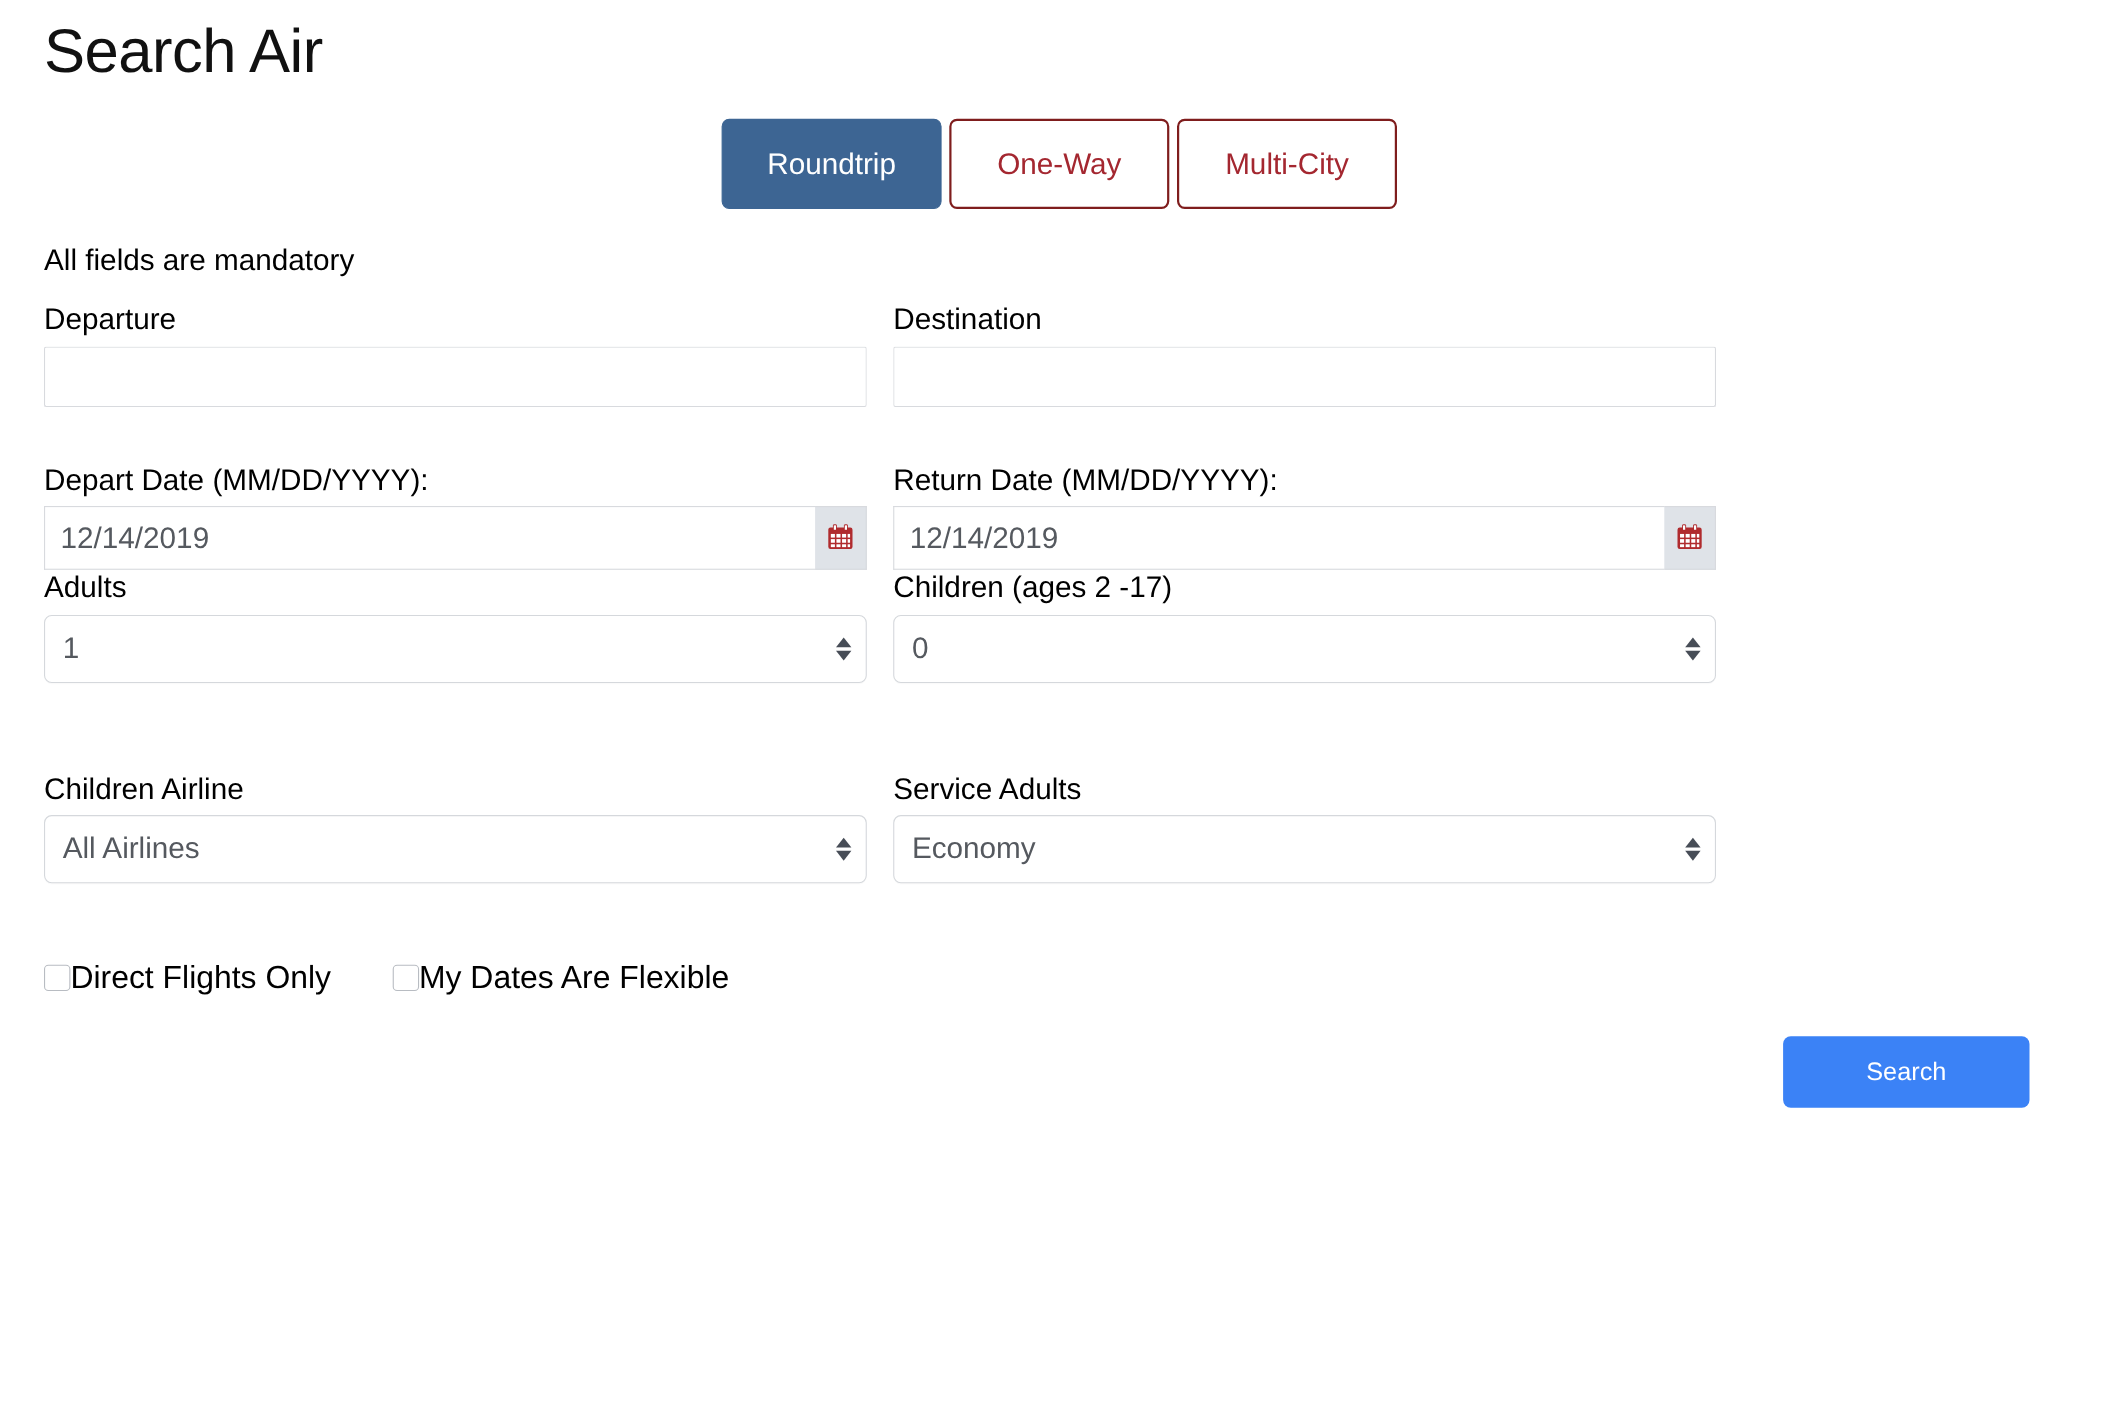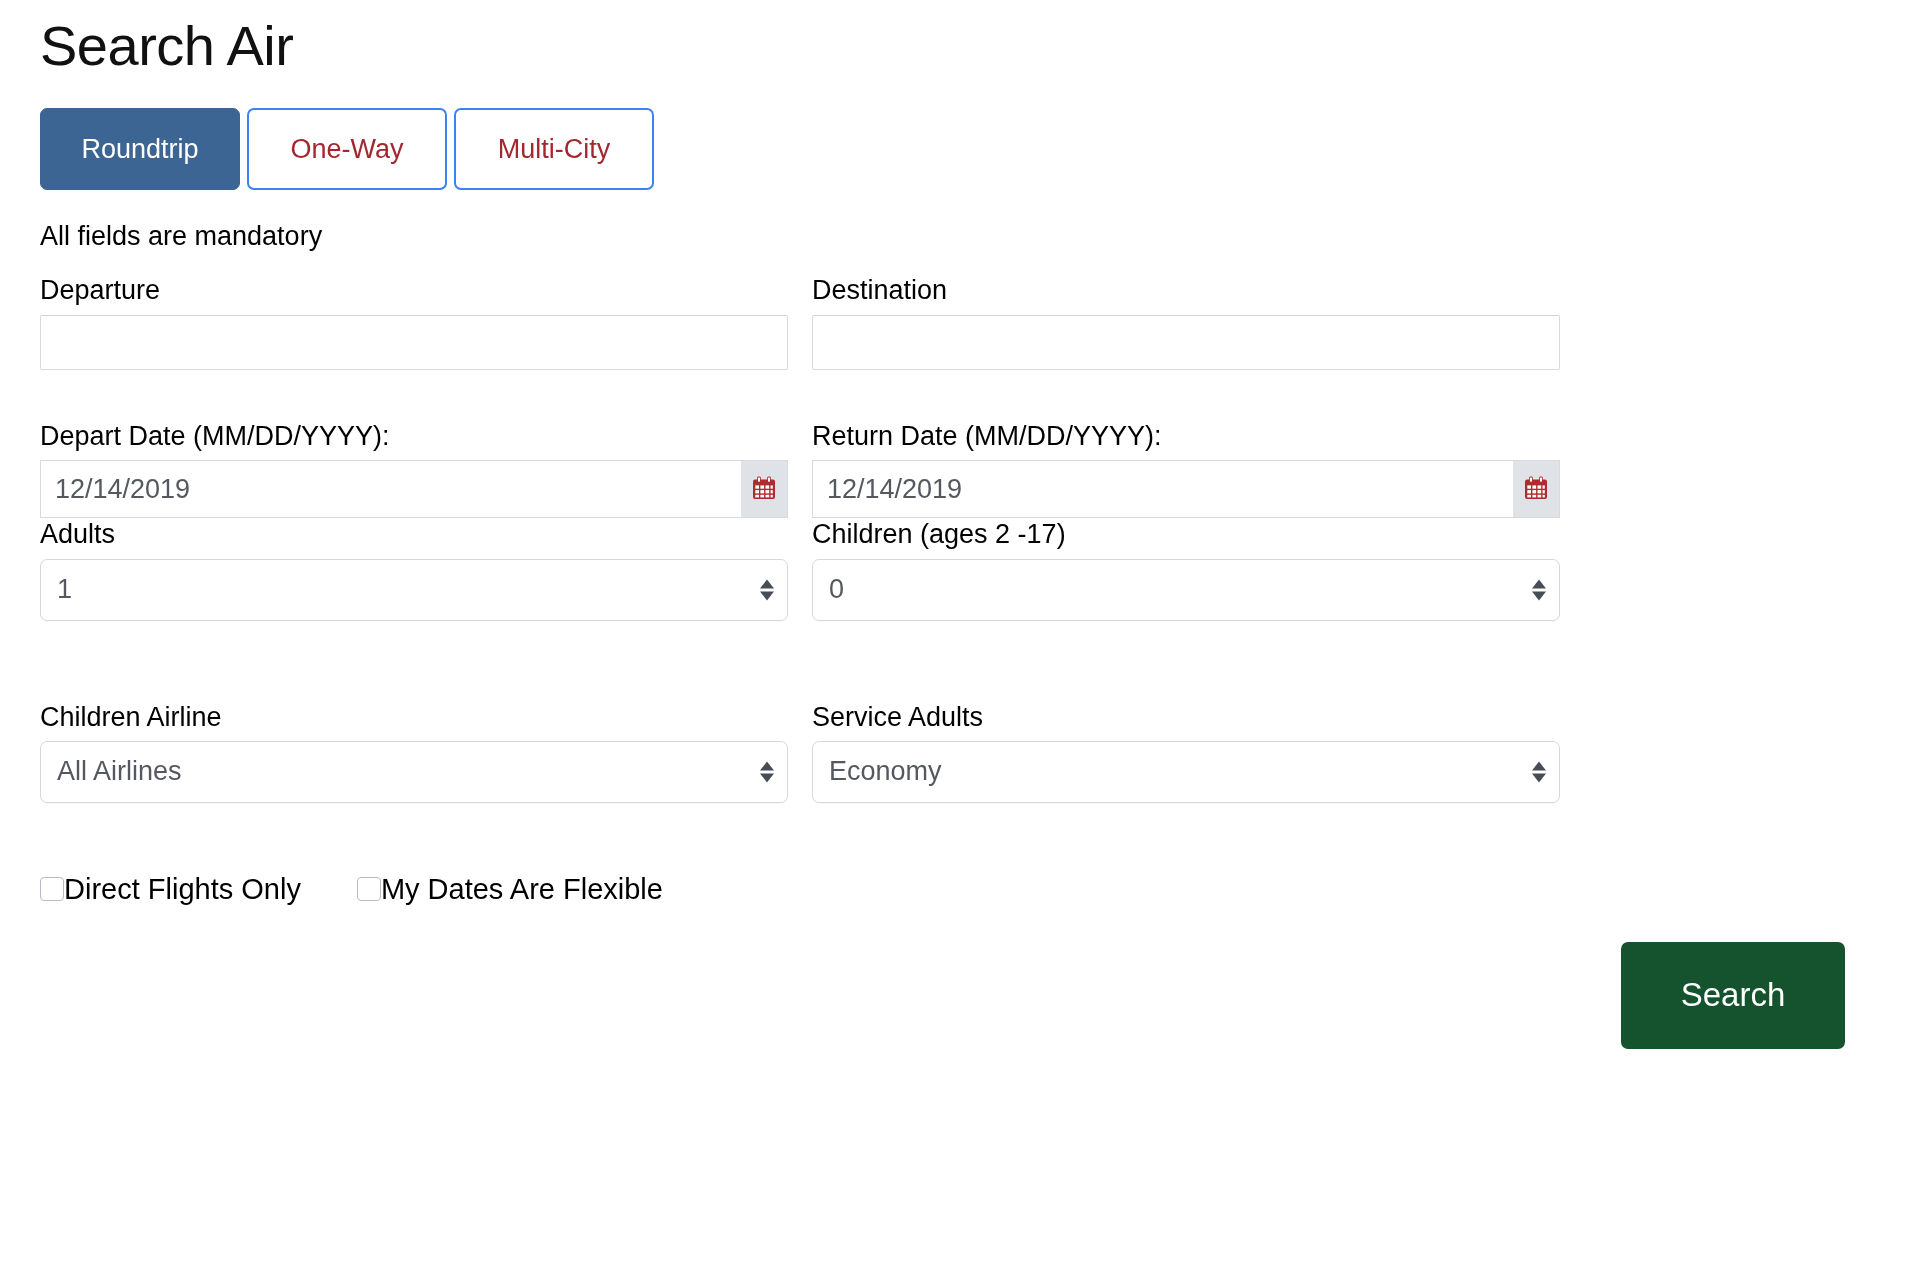--- a/index.html
+++ b/index.html
@@ -33,20 +33,21 @@
     margin: 0;
     padding-top: 14px;
     line-height: 1.15;
   }
 
   
   .trip-tabs {
     display: flex;
     gap: 7px;
     margin-top: 30px;
+    justify-content: center;
   }
   .trip-tab {
     box-sizing: border-box;
     height: 82px;
     min-width: 200px;
     padding: 0 30px;
     display: flex;
     align-items: center;
     justify-content: center;
     font-size: 27px;
@@ -55,21 +56,21 @@
     white-space: nowrap;
     user-select: none;
   }
   .trip-tab.active {
     background: #3d6593;
     border: 1px solid #3d6593;
     color: #ffffff;
   }
   .trip-tab.inactive {
     background: #ffffff;
-    border: 2px solid #3b82f6;
+    border: 2px solid #7f1d1d;
     color: #a42730;
   }
 
   
   .mandatory-note {
     margin-top: 31px;
     font-size: 27px;
     color: #000000;
   }
 
@@ -212,28 +213,28 @@
   }
 
   
   .search-row {
     display: flex;
     justify-content: flex-end;
     margin-top: 38px;
     padding-right: 41px;
   }
   .search-btn {
-    background: #14532d;
+    background: #3b82f6;
     color: #ffffff;
     border: none;
     border-radius: 7px;
     font-family: "Liberation Sans", sans-serif;
-    font-size: 33px;
+    font-size: 23px;
     width: 224px;
-    height: 107px;
+    height: 65px;
     cursor: pointer;
   }
 </style>
 </head>
 <body>
 
 <div class="page">
 
   <h1 class="page-title">Search Air</h1>
 

